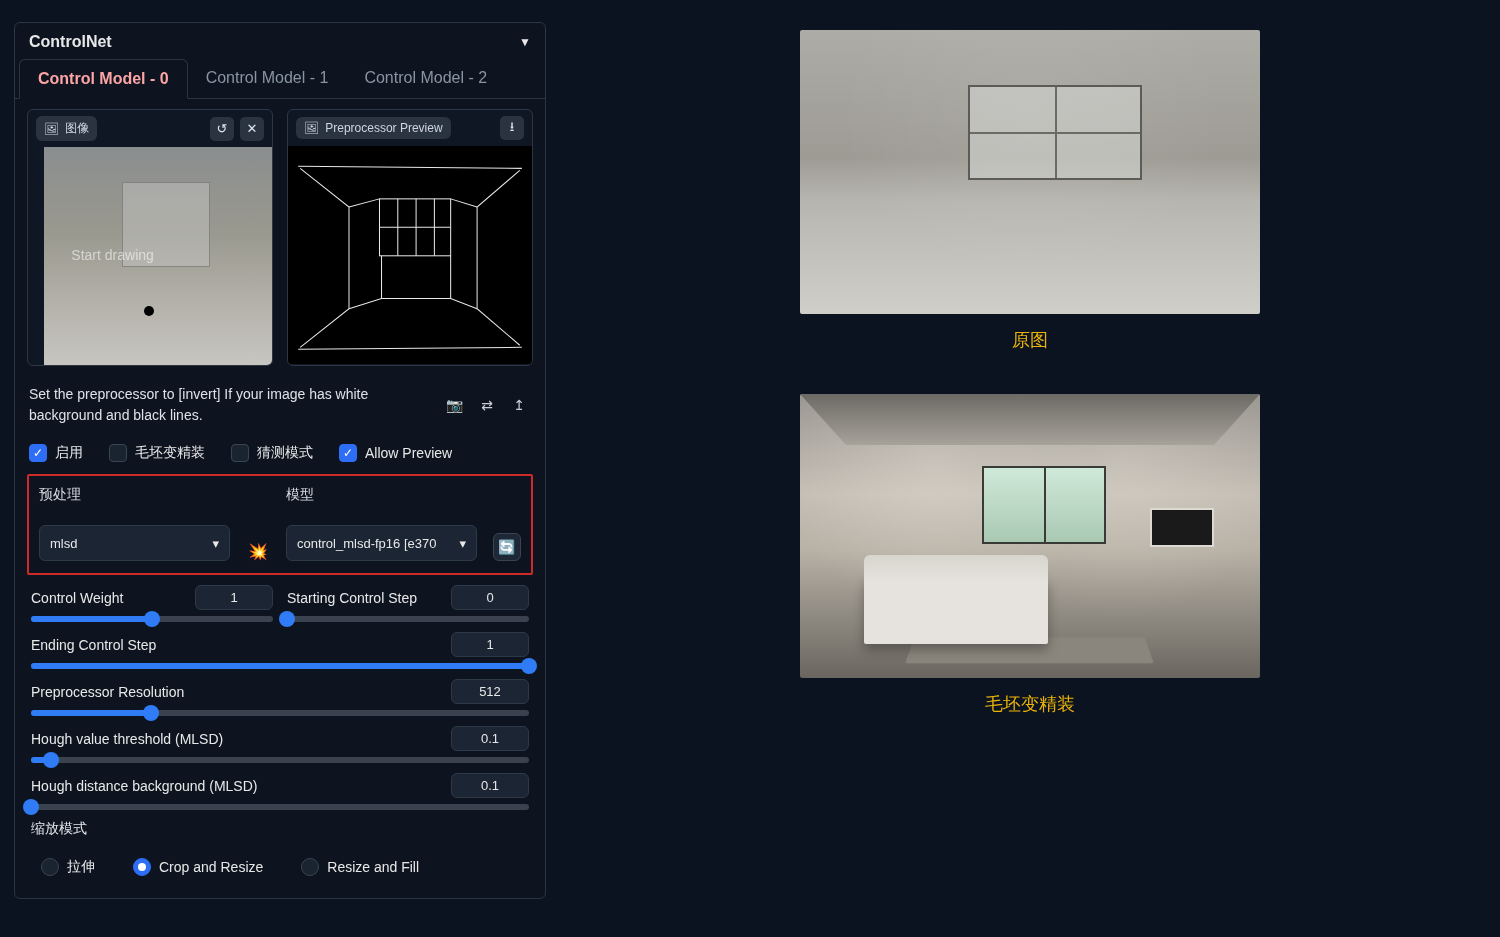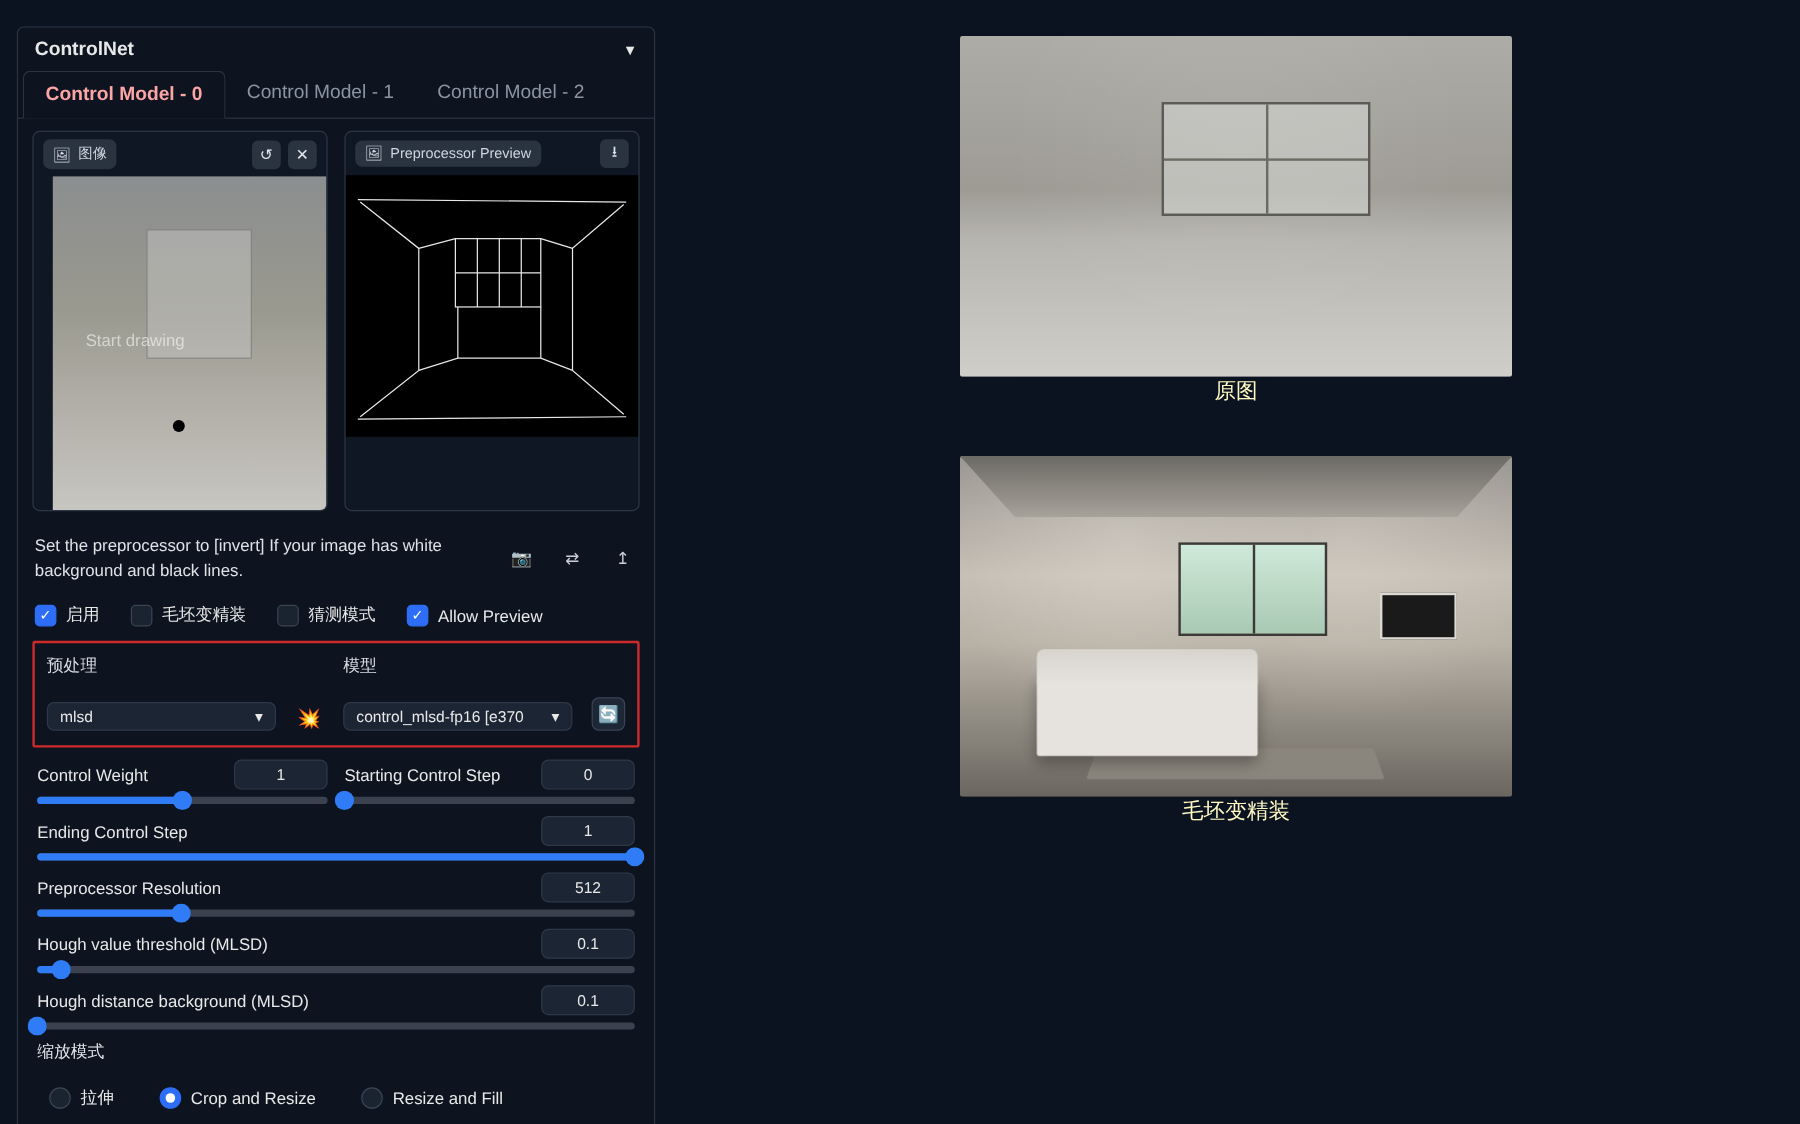--- a/index.html
+++ b/index.html
@@ -87,21 +87,21 @@
   align-items: center; justify-content: center;
   color: #e0e4ea;
   font-size: 13px;
   cursor: pointer;
 }
 .extra-icon-row {
   position: absolute;
   top: 38px; right: 8px;
 }
 .source-image-area {
-  height: 278px;
+  height: 218px;
   position: relative;
   background: linear-gradient(#8b8e8f 0%, #9a998f 40%, #b2b0a8 70%, #c8c6c1 100%);
   margin-left: 16px;
 }
 .room-overlay {
   position: absolute; inset: 0;
 }
 .room-overlay::before {
   content: "";
   position: absolute;
@@ -125,21 +125,21 @@
 }
 .preview-area {
   height: 218px;
   background: #000;
   position: relative;
 }
 .preview-area svg { position: absolute; inset: 0; }
 .hint-row {
   display: flex;
   align-items: center;
-  gap: 18px;
+  gap: 8px;
   padding: 6px 2px 14px 2px;
 }
 .hint-text { flex: 1; color: #dfe2e7; line-height: 1.5; }
 .hint-icon {
   width: 24px; height: 20px;
   display: inline-flex; align-items: center; justify-content: center;
   color: #c9ced6;
   cursor: pointer;
 }
 .check-row { display: flex; gap: 26px; padding: 4px 2px 12px 2px; align-items: center; }
@@ -165,21 +165,21 @@
   background: #1c2533;
   border: 1px solid #2e3948;
   border-radius: 6px;
   padding: 8px 10px;
   color: #e8e8e8;
   display: flex;
   justify-content: space-between;
   align-items: center;
   font-size: 13px;
   cursor: pointer;
-  height: 24px;
+  height: 36px;
 }
 .emoji-spark { font-size: 16px; padding: 0 2px; }
 .refresh-btn {
   width: 28px; height: 28px;
   background: #1e2736;
   border: 1px solid #3a4453;
   border-radius: 6px;
   display: inline-flex; align-items: center; justify-content: center;
   color: #9bb6ff;
   cursor: pointer;
@@ -232,21 +232,21 @@
 .section-label { margin: 8px 0 8px 0; color: #e2e5ea; }
 
 .right-panel {
   flex: 1;
   padding: 30px 60px;
   display: flex;
   flex-direction: column;
   align-items: center;
 }
 .result-block { width: 460px; margin-bottom: 42px; text-align: center; }
-.caption { color: #fef9c3; font-size: 18px; }
+.caption { color: #eab308; font-size: 18px; margin-top: 14px; }
 .result-img-raw {
   width: 100%; height: 284px; border-radius: 2px;
   background:
     radial-gradient(ellipse at 50% 30%, rgba(255,255,255,0.07), transparent 60%),
     linear-gradient(#adaca6 0%, #9d9b94 45%, #b7b5af 60%, #d0cec8 100%);
   position: relative;
   overflow: hidden;
 }
 .rwindow {
   position: absolute; left: 37%; top: 20%; width: 37%; height: 32%;

